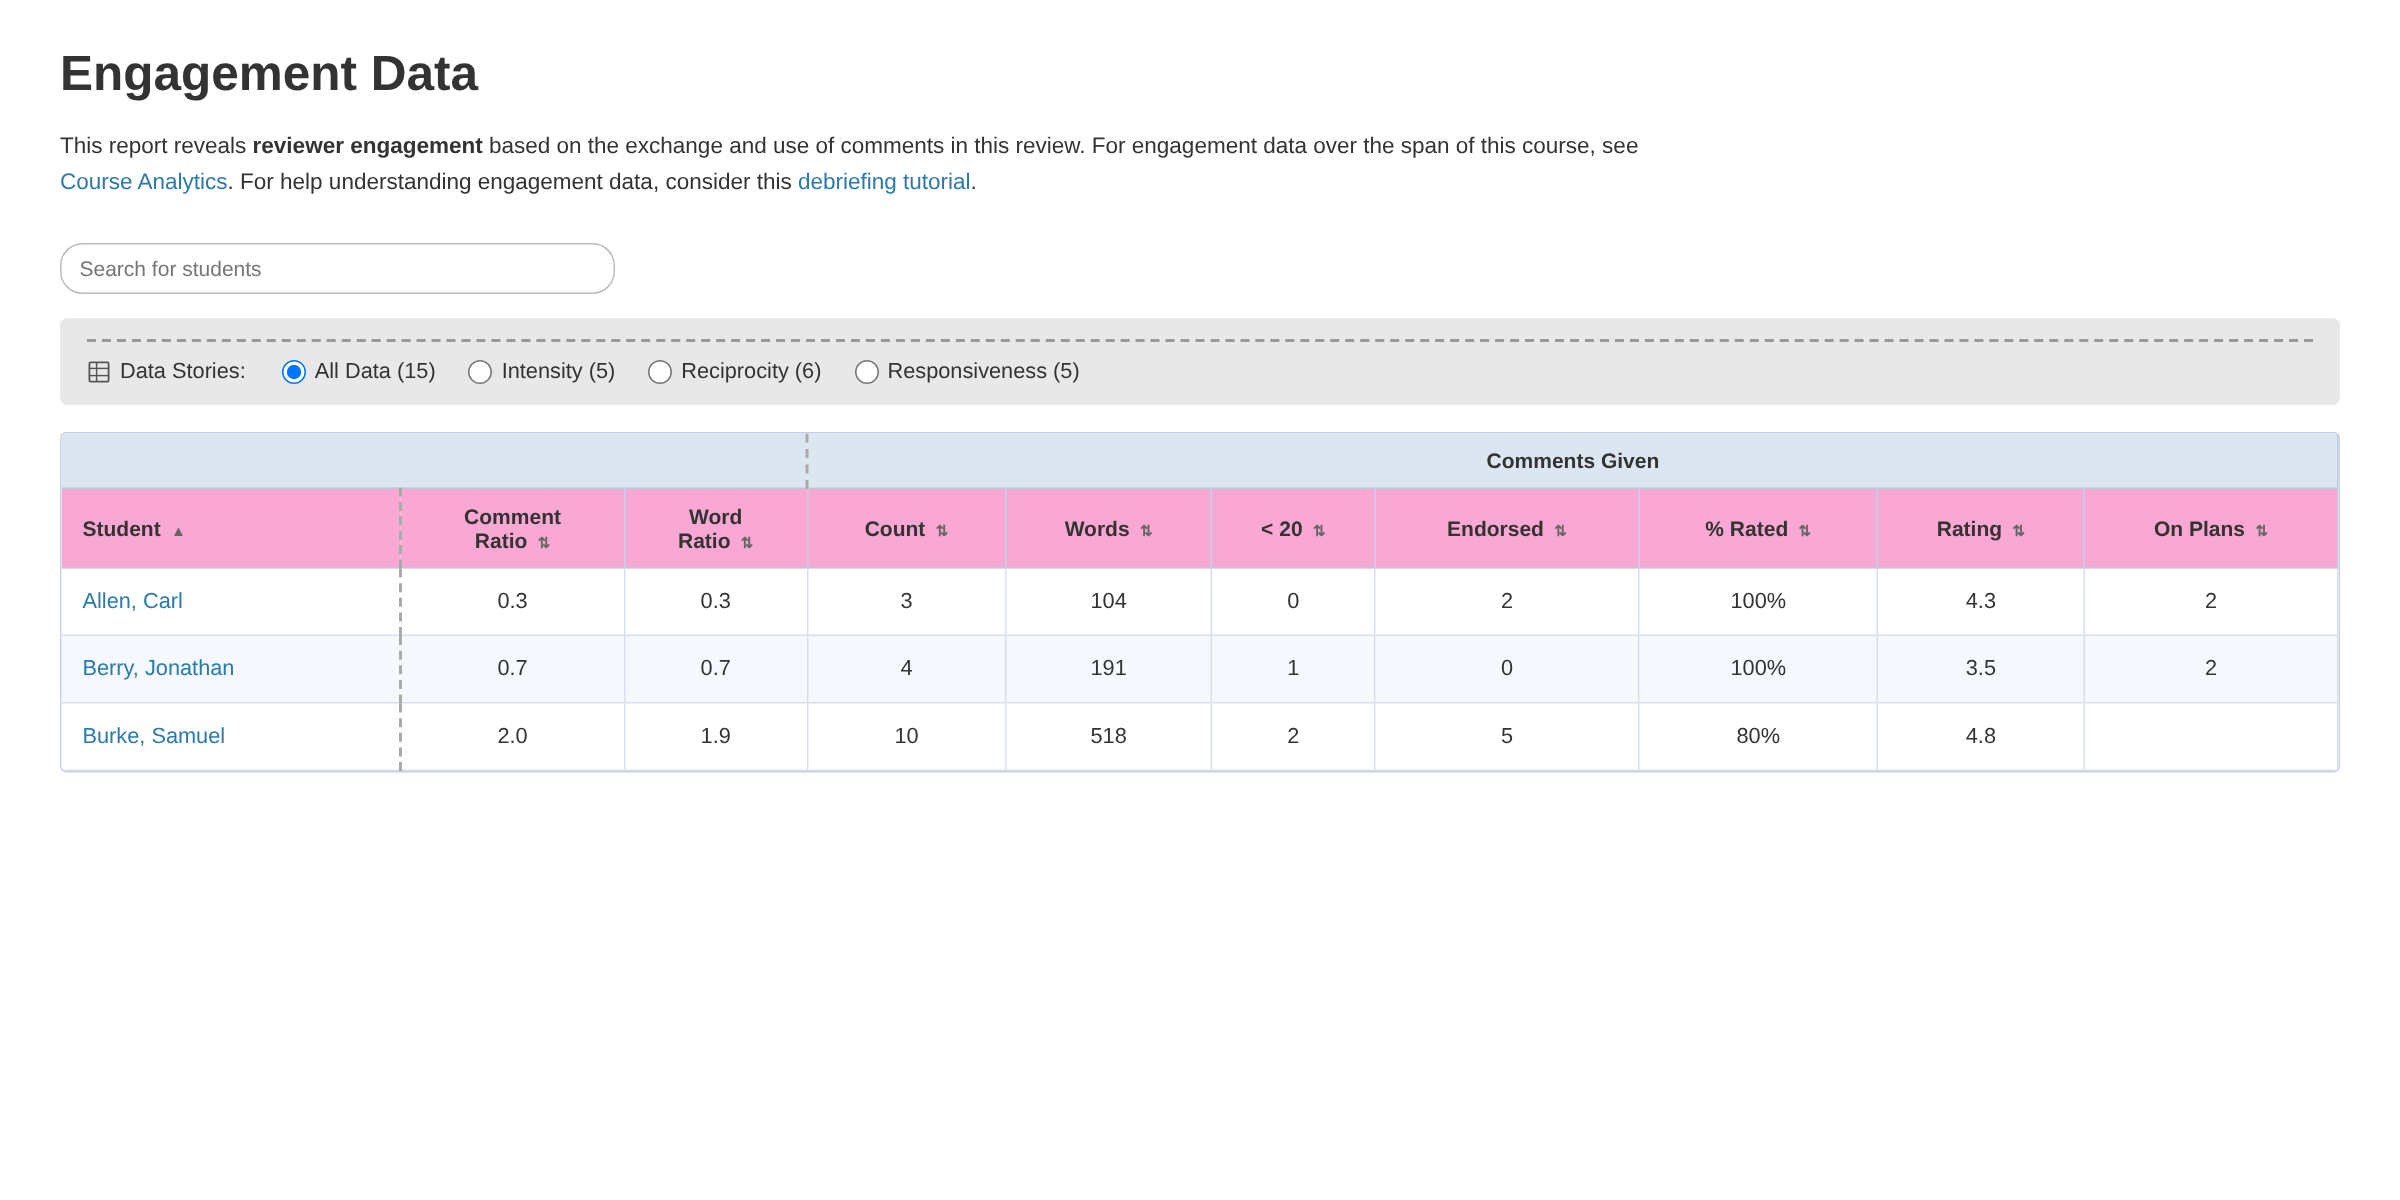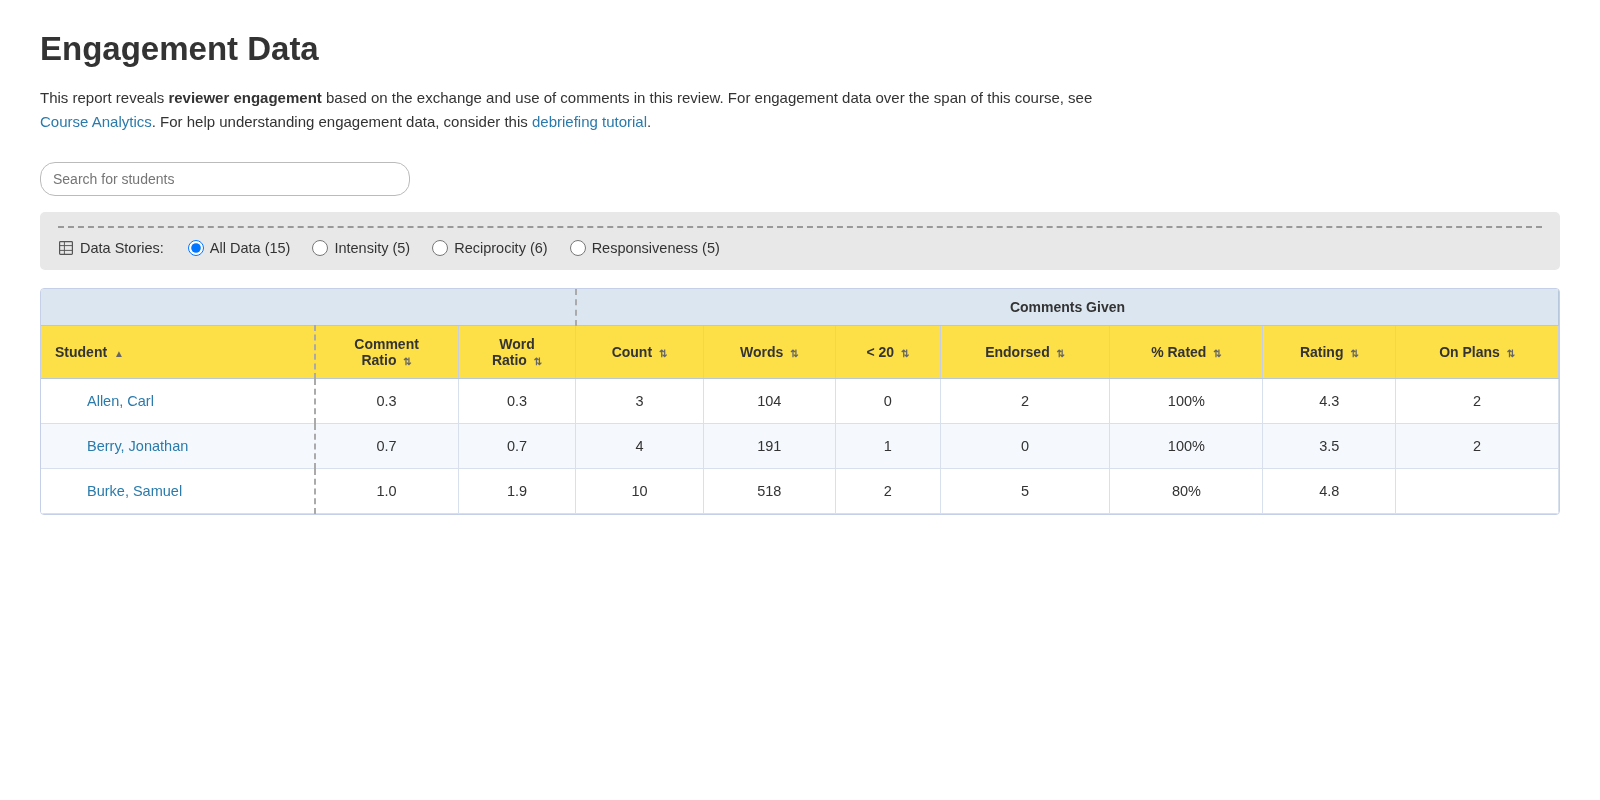--- a/index.html
+++ b/index.html
@@ -123,21 +123,21 @@
       text-align: center;
       font-weight: 700;
       font-size: 14px;
       border-bottom: 1px solid #b8c8dc;
       border-right: 1px solid #b8c8dc;
     }
     thead tr.group-header th:first-child {
       border-right: 2px dashed #aaa;
     }
     thead tr.col-header {
-      background: #fde047;
+      background: #f9a8d4;
     }
     thead tr.col-header th {
       padding: 10px 8px;
       text-align: center;
       font-weight: 700;
       font-size: 14px;
       border-bottom: 1px solid #b8c8dc;
       border-right: 1px solid #c5cfe8;
       white-space: nowrap;
     }
@@ -166,21 +166,20 @@
       font-size: 14.5px;
     }
     tbody td:first-child {
       text-align: left;
       padding-left: 14px;
       border-right: 2px dashed #aaa;
     }
     tbody td a {
       color: #2a7aab;
       text-decoration: none;
-      margin-left: 32px;
     }
 
     .group-span-empty { background: #dce6f0; border-right: none; }
   </style>
 </head>
 <body>
 
 <h1>Engagement Data</h1>
 
 <p class="description">
@@ -287,21 +286,21 @@
           <td>4</td>
           <td>191</td>
           <td>1</td>
           <td>0</td>
           <td>100%</td>
           <td>3.5</td>
           <td>2</td>
         </tr>
         <tr>
           <td><a href="#">Burke, Samuel</a></td>
-          <td>1.0</td>
+          <td>2.0</td>
           <td>1.9</td>
           <td>10</td>
           <td>518</td>
           <td>2</td>
           <td>5</td>
           <td>80%</td>
           <td>4.8</td>
           <td></td>
         </tr>
       </tbody>

